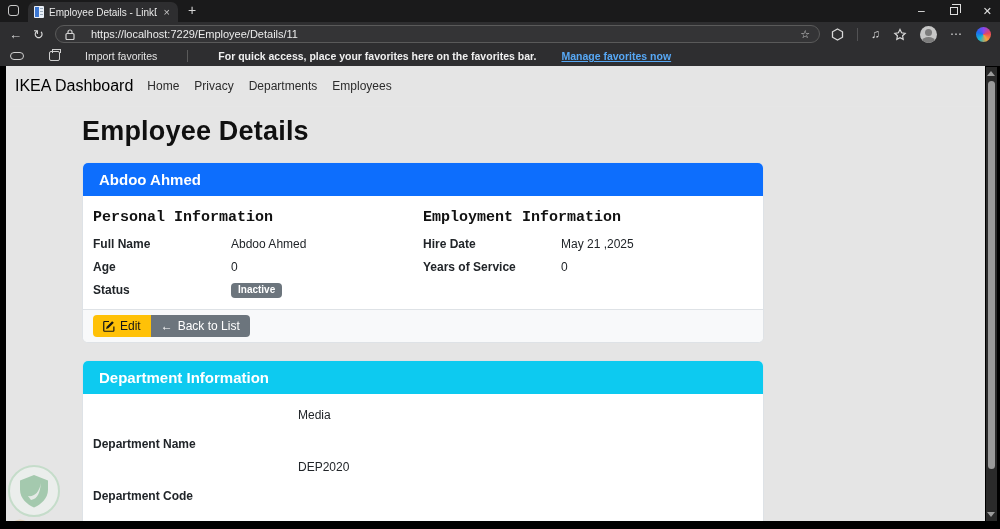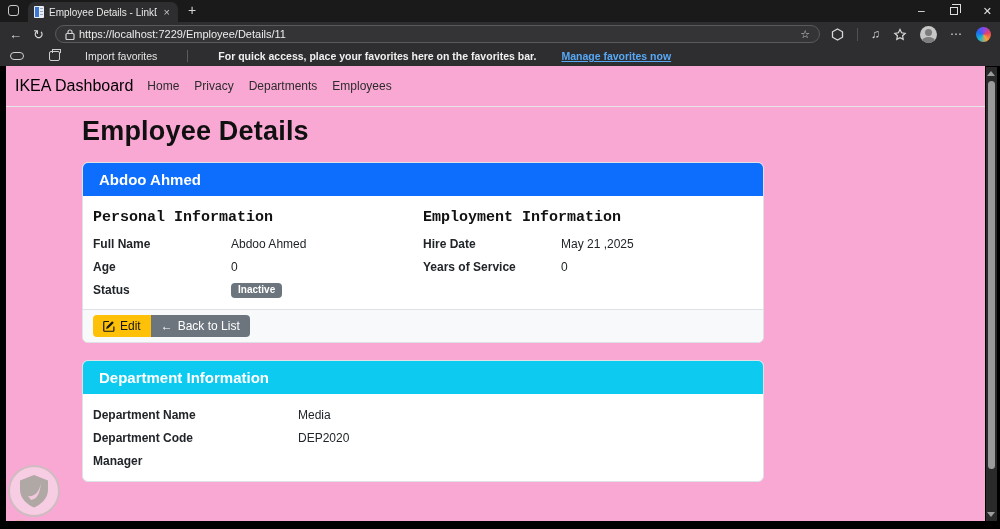--- a/index.html
+++ b/index.html
@@ -17,21 +17,21 @@
   .tab-close { color:#c6c6c6; font-size:11px; line-height:1; padding:0 2px; }
   .newtab { position:absolute; left:188px; top:2px; color:#d6d6d6; font-size:14px; }
   .wincontrols { position:absolute; right:8px; top:0; height:22px; display:flex; align-items:center; gap:25px; }
   .win-min { color:#e3e3e3; font-size:12px; }
   .win-restore { width:8px; height:8px; border:1px solid #dedede; position:relative; }
   .win-restore:before { content:""; position:absolute; left:1px; top:-4px; width:8px; height:8px; border:1px solid #dedede; border-left:none; border-bottom:none; }
   .win-close { color:#e3e3e3; font-size:11px; }
 
   .toolbar { position:absolute; top:22px; left:0; right:0; height:24px; background:#2e2e30; display:flex; align-items:center; padding:0 9px; gap:11px; }
   .glyph-btn { color:#d9d9d9; font-size:13px; line-height:1; }
-  .urlpill { flex:1; height:18px; background:#343436; border:1px solid #5a5a5a; border-radius:10px; display:flex; align-items:center; padding:0 9px; gap:4px; }
+  .urlpill { flex:1; height:18px; background:#343436; border:1px solid #5a5a5a; border-radius:10px; display:flex; align-items:center; padding:0 9px; gap:16px; }
   .lock-icon svg { display:block; }
   .url-text { flex:1; font-size:11px; color:#ececec; white-space:nowrap; overflow:hidden; }
   .pill-star { color:#cfcfcf; font-size:11px; }
   .tb-icons { display:flex; align-items:center; gap:13px; }
   .tb-divider { width:1px; height:13px; background:#525254; }
   .hex-icon svg, .favstar-icon svg { display:block; }
   .note-icon { color:#dcdcdc; font-size:12px; }
   .avatar { width:17px; height:17px; border-radius:50%; background:#c7c7c7; position:relative; overflow:hidden; }
   .avatar:before { content:""; position:absolute; left:5px; top:3px; width:7px; height:7px; border-radius:50%; background:#7d7d7d; }
   .avatar:after { content:""; position:absolute; left:2px; top:11px; width:13px; height:8px; border-radius:50%; background:#7d7d7d; }
@@ -40,41 +40,41 @@
 
   .favbar { position:absolute; top:46px; left:0; right:0; height:20px; background:#2e2e30; display:flex; align-items:center; padding:0 10px; gap:25px; font-size:10.5px; color:#e3e3e3; }
   .oval-icon { width:14px; height:8px; border:1.4px solid #cfcfcf; border-radius:5px; }
   .import-icon { width:11px; height:10px; border:1.2px solid #cfcfcf; border-radius:2px; position:relative; }
   .import-icon:before { content:""; position:absolute; left:2px; top:-3px; width:7px; height:3px; border:1.2px solid #cfcfcf; border-bottom:none; }
   .fav-divider { width:1px; height:12px; background:#5a5a5a; margin:0 5px; }
   .fav-msg { font-weight:600; color:#f0f0f0; }
   .fav-link { color:#57a8f5; text-decoration:underline; font-weight:600; }
 
   
-  .page-area { position:absolute; left:6px; top:66px; right:15px; bottom:8px; background:#f9a8d4; overflow:hidden; }
+  .page-area { position:absolute; left:6px; top:66px; right:15px; bottom:8px; background:#e5e5e5; overflow:hidden; }
 
   .site-navbar { height:41px; border-bottom:1px solid #e6e6e6; display:flex; align-items:center; padding:0 9px; }
   .brand { font-size:16px; color:#000; margin-right:14px; }
   .nav-links { display:flex; gap:15px; font-size:12px; color:#2c2c2c; }
   .nav-links span { cursor:pointer; }
 
   .container { margin:9px 0 0 76px; width:682px; }
   .page-title { font-size:27px; font-weight:600; color:#101010; margin:2px 0 15px; letter-spacing:.2px; }
 
   .card { border:1px solid #dee2e6; border-radius:6px; background:#fff; overflow:hidden; }
   .card-header { height:33px; display:flex; align-items:center; padding:0 16px; color:#fff; font-weight:700; font-size:15px; }
   .header-primary { background:#0d6efd; }
   .header-info { background:#0dcaf0; }
 
   .emp-body { display:flex; padding:13px 10px 2px; }
   .col { flex:1; }
   .sec-title { font-size:15px; font-weight:600; color:#111; margin-bottom:11px;font-family:Liberation Mono, monospace; }
   .info-row { display:flex; align-items:flex-start; font-size:12px; color:#212529; margin-bottom:9px; min-height:13px; }
   .info-row .lbl { font-weight:700; width:138px; flex:none; }
-  .dept-row .lbl { width:205px; }
+  .dept-row .lbl { width:205px;margin-top:29px; }
   .badge { display:inline-block; background:#6c757d; color:#fff; font-size:10px; font-weight:700; padding:2px 7px 3px; border-radius:4px; line-height:1; }
 
   .card-footer { background:#f8f9fa; border-top:1px solid #dee2e6; height:33px; display:flex; align-items:center; padding:0 10px; }
   .btn-group { display:flex; }
   .btn { height:22px; display:inline-flex; align-items:center; gap:5px; font-size:12px; padding:0 10px; cursor:pointer; }
   .btn-edit { background:#ffc107; color:#161616; border-radius:4px 0 0 4px; font-weight:500; }
   .btn-back { background:#6c757d; color:#fff; border-radius:0 4px 4px 0; }
   .btn svg { display:block; }
 
   .dept-card { margin-top:17px; }

